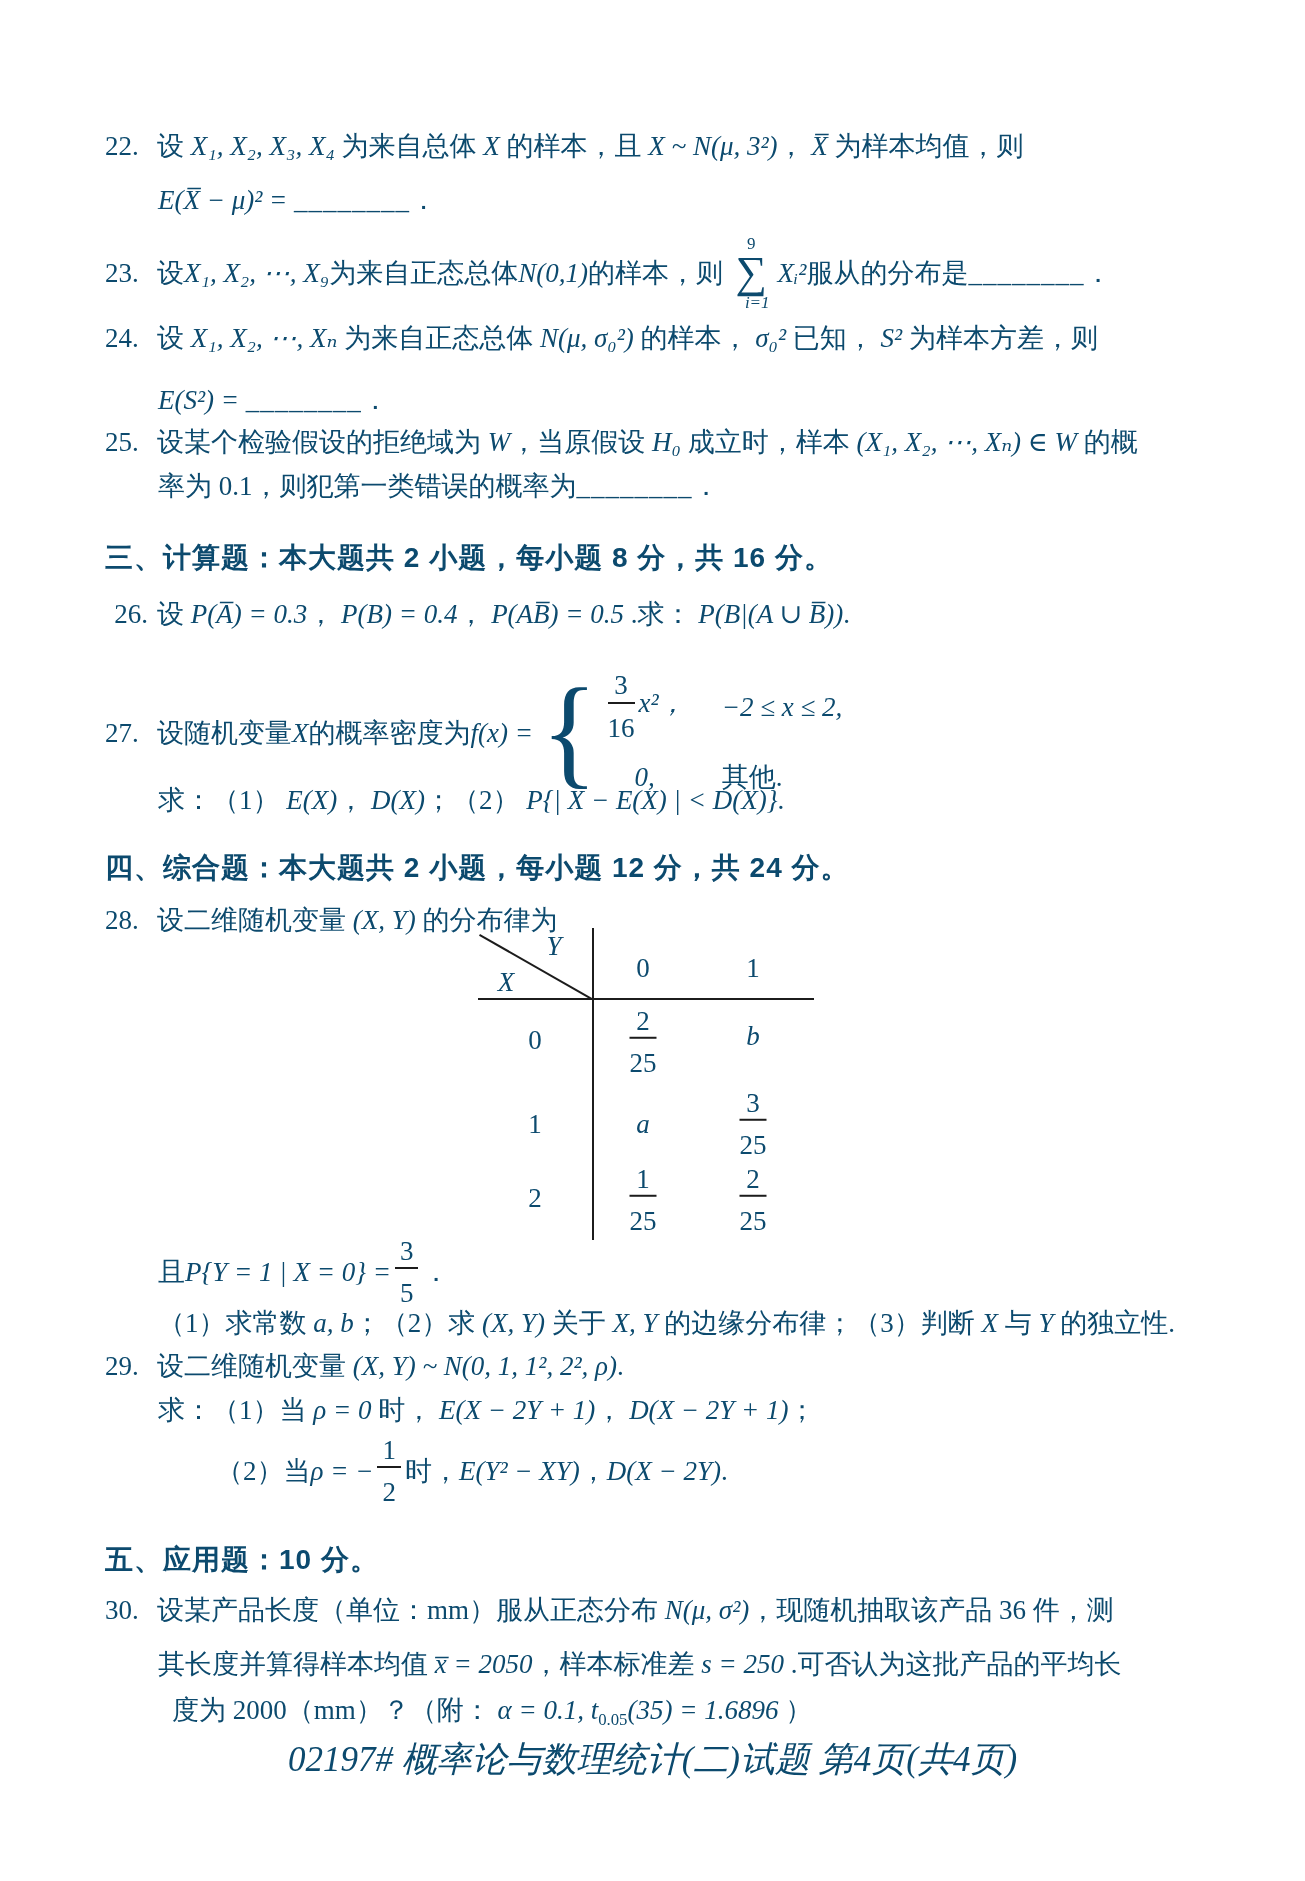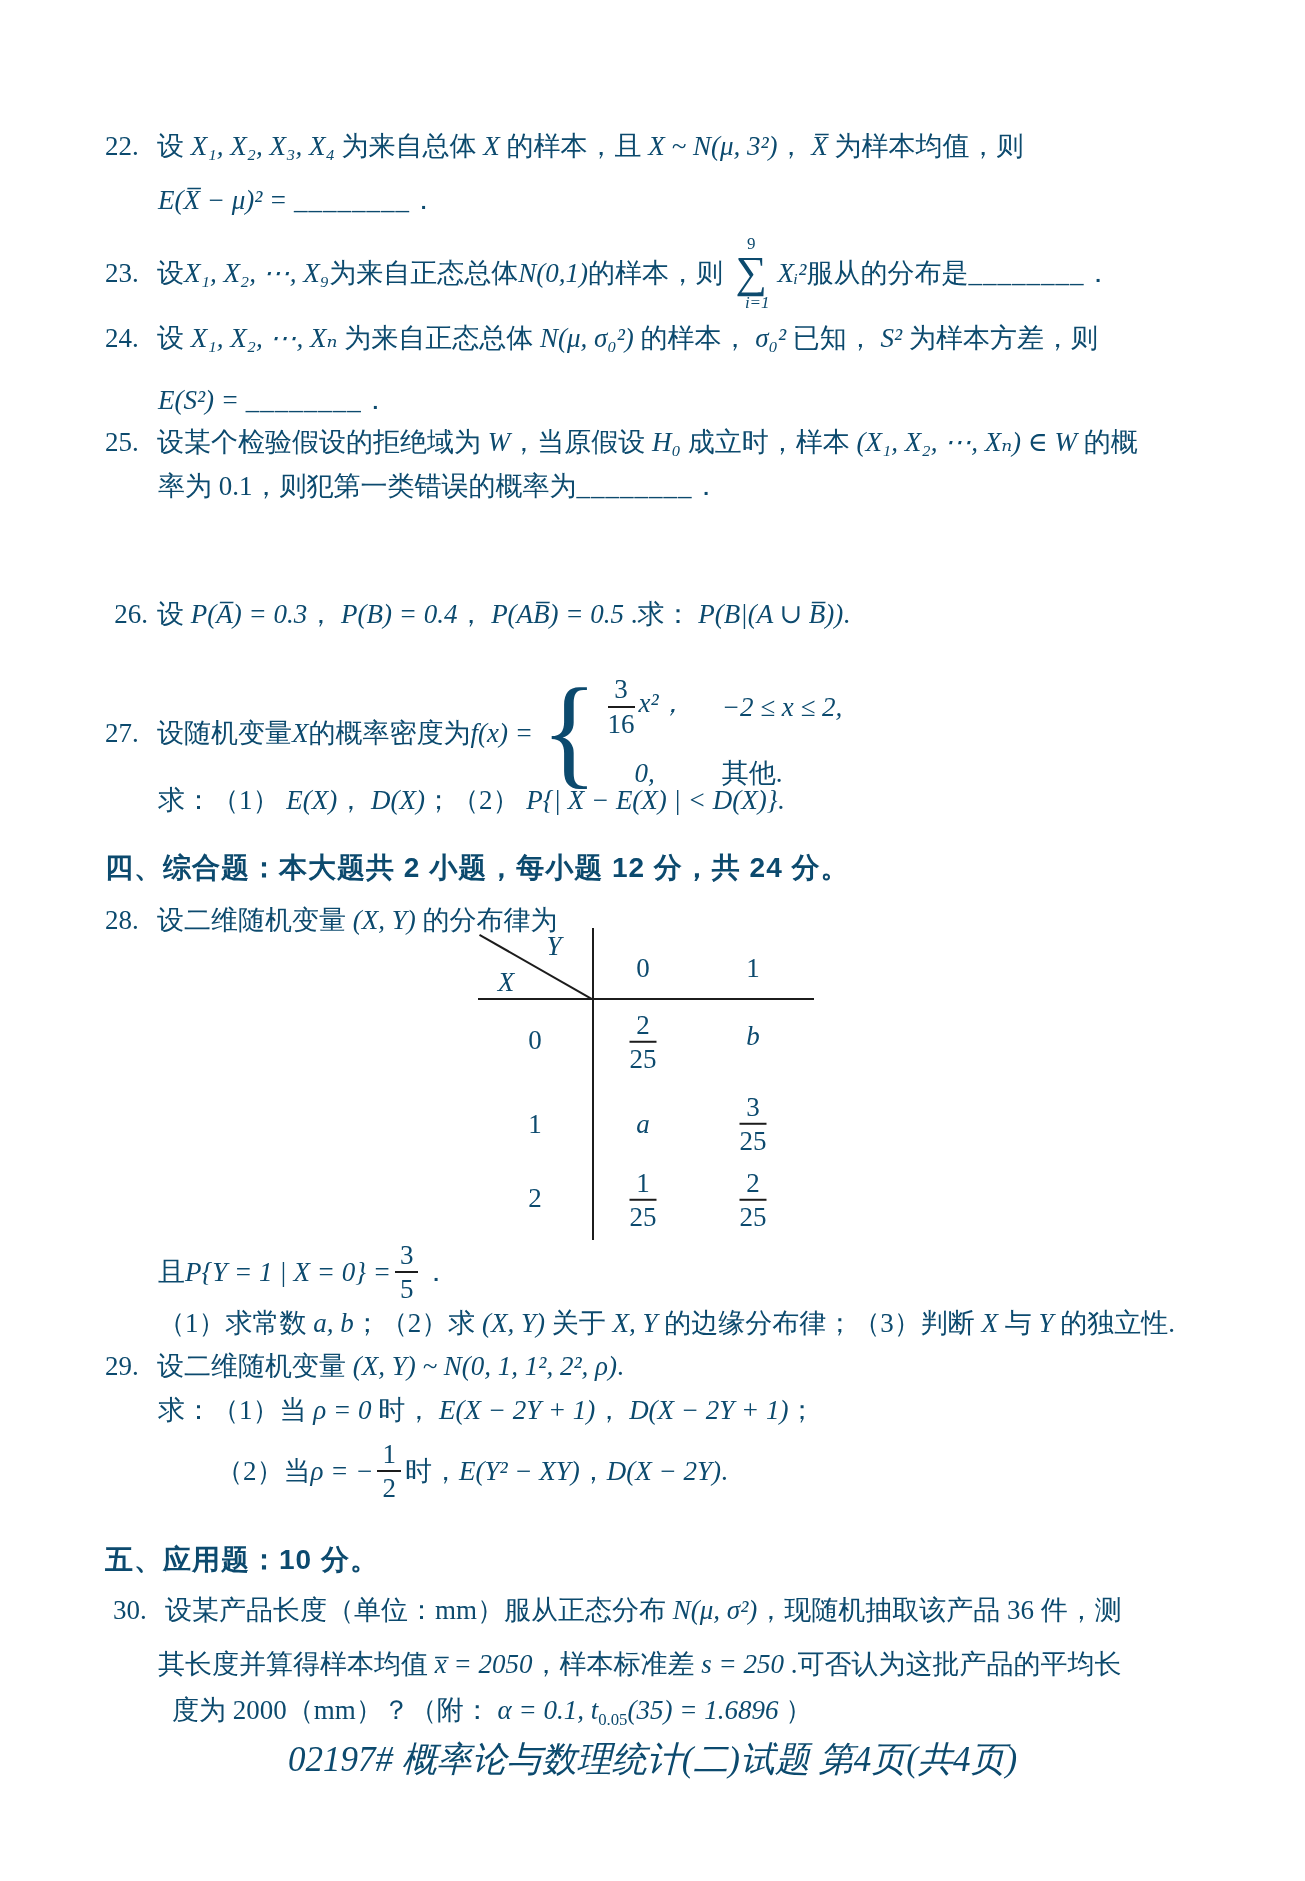--- a/index.html
+++ b/index.html
@@ -16,21 +16,21 @@
   .qnum { display:inline-block; width:52px; font-style:normal; flex:0 0 52px; }
   .sec {
     font-family:"Liberation Sans","DejaVu Sans",sans-serif;
     font-weight:bold; font-size:28px; letter-spacing:1px;
   }
   .blank { letter-spacing:1px; }
   
   .frac { display:inline-block; vertical-align:middle; text-align:center;
           line-height:1.12; font-style:normal; margin:0 4px; }
   .frac .fn { display:block; border-bottom:2px solid #1c1c1c; padding:0 5px 1px; }
-  .frac .fd { display:block; padding-top:1px; }
+  .frac .fd { display:block; padding-top:9px; }
   
   .sum { display:inline-flex; flex-direction:column; align-items:center;
          vertical-align:middle; margin:0 8px 0 10px; font-style:normal; }
   .sum .st { font-size:17px; line-height:1; }
   .sum .ss { font-size:44px; line-height:0.95; }
   .sum .sb { font-size:17px; line-height:1; font-style:italic;margin-left:12px; }
   
   .cases { display:inline-flex; align-items:center; margin-left:8px; }
   .brace { font-size:118px; line-height:0.85; font-weight:300;
            transform:scaleY(1.04); display:inline-block; }
@@ -85,20 +85,23 @@
     <span class="m">E(S²) = </span><span class="t blank">________</span><span class="t">．</span>
   </div>
 
   <div class="line" style="left:105px; top:424px;">
     <span class="qnum">25.</span><span class="t">设某个检验假设的拒绝域为 </span><span class="m">W</span><span class="t">，当原假设 </span><span class="m">H₀</span><span class="t"> 成立时，样本 </span><span class="m">(X₁, X₂, ⋯, Xₙ) ∈ W</span><span class="t"> 的概</span>
   </div>
   <div class="line" style="left:158px; top:468px;">
     <span class="t">率为 0.1，则犯第一类错误的概率为</span><span class="t blank">________</span><span class="t">．</span>
   </div>
 
+  <div class="line sec" style="left:105px; top:540px;">
+    <span>三、计算题：本大题共 2 小题，每小题 8 分，共 16 分。</span>
+  </div>
 
   <div class="line" style="left:105px; top:596px;text-align:center;">
     <span class="qnum">26.</span><span class="t">设 </span><span class="m">P(A̅) = 0.3</span><span class="t">， </span><span class="m">P(B) = 0.4</span><span class="t">， </span><span class="m">P(AB̅) = 0.5</span><span class="t"> .求： </span><span class="m">P(B|(A ∪ B̅))</span><span class="t">.</span>
   </div>
 
   <div class="line flexline" style="left:105px; top:660px; height:145px;">
     <span class="qnum">27.</span>
     <span class="t">设随机变量 </span>
       <span class="m">X</span>
       <span class="t"> 的概率密度为 </span>
@@ -175,21 +178,21 @@
       <span class="m">E(Y² − XY)</span>
       <span class="t">， </span>
       <span class="m">D(X − 2Y)</span>
       <span class="t">.</span>
   </div>
 
   <div class="line sec" style="left:105px; top:1542px;">
     <span>五、应用题：10 分。</span>
   </div>
 
-  <div class="line" style="left:105px; top:1592px;margin-left:8px;">
+  <div class="line" style="left:105px; top:1592px;">
     <span class="qnum">30.</span><span class="t">设某产品长度（单位：mm）服从正态分布 </span><span class="m">N(μ, σ²)</span><span class="t">，现随机抽取该产品 36 件，测</span>
   </div>
   <div class="line" style="left:158px; top:1646px;">
     <span class="t">其长度并算得样本均值 </span><span class="m">x̅ = 2050</span><span class="t">，样本标准差 </span><span class="m">s = 250</span><span class="t"> .可否认为这批产品的平均长</span>
   </div>
   <div class="line" style="left:172px; top:1692px;">
     <span class="t">度为 2000（mm）？（附： </span><span class="m">α = 0.1, t</span><sub class="t">0.05</sub><span class="m">(35) = 1.6896</span><span class="t"> ）</span>
   </div>
 
   <div class="footer">

